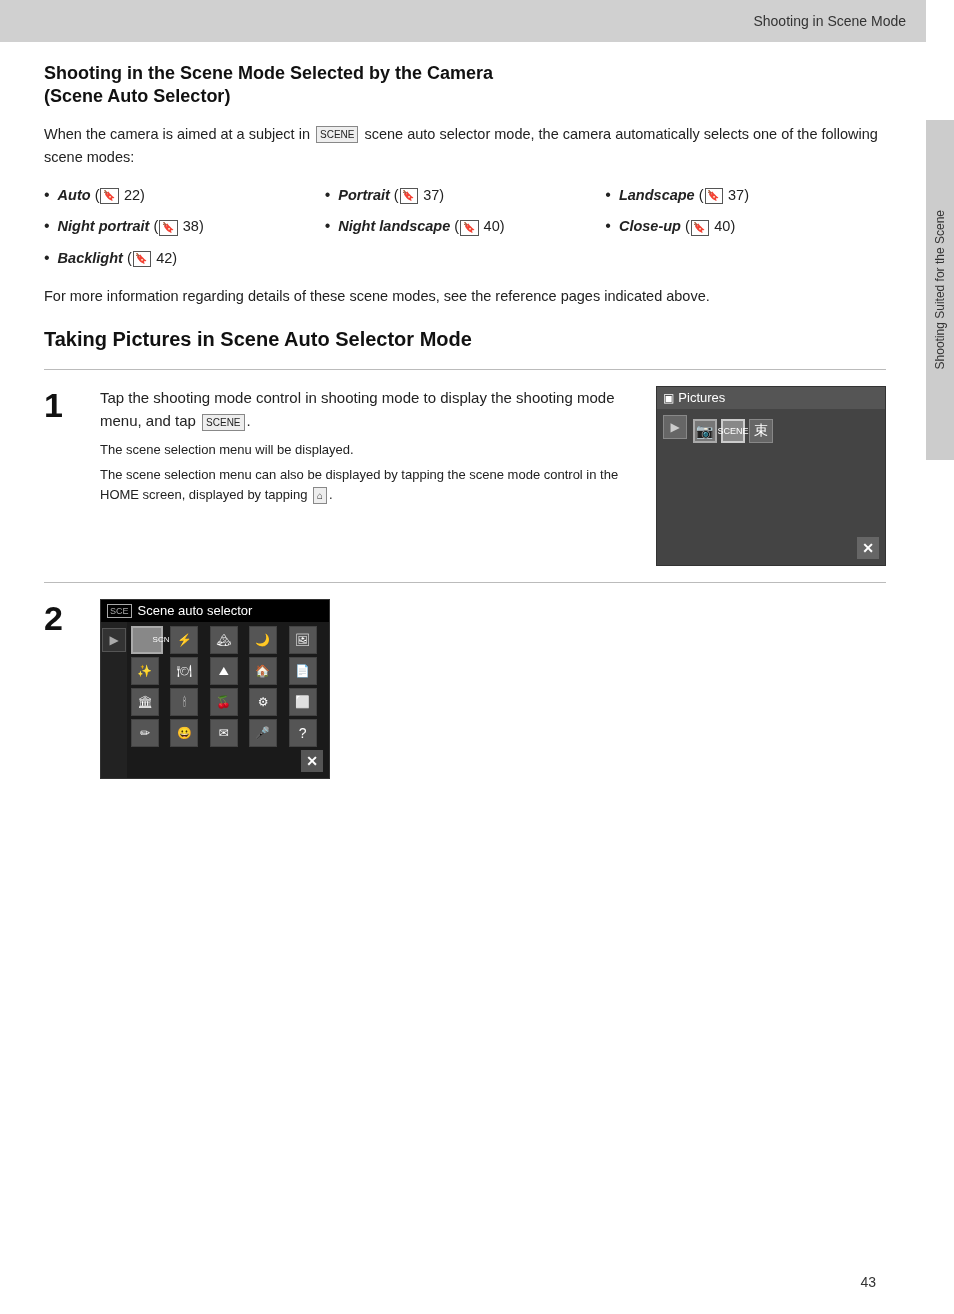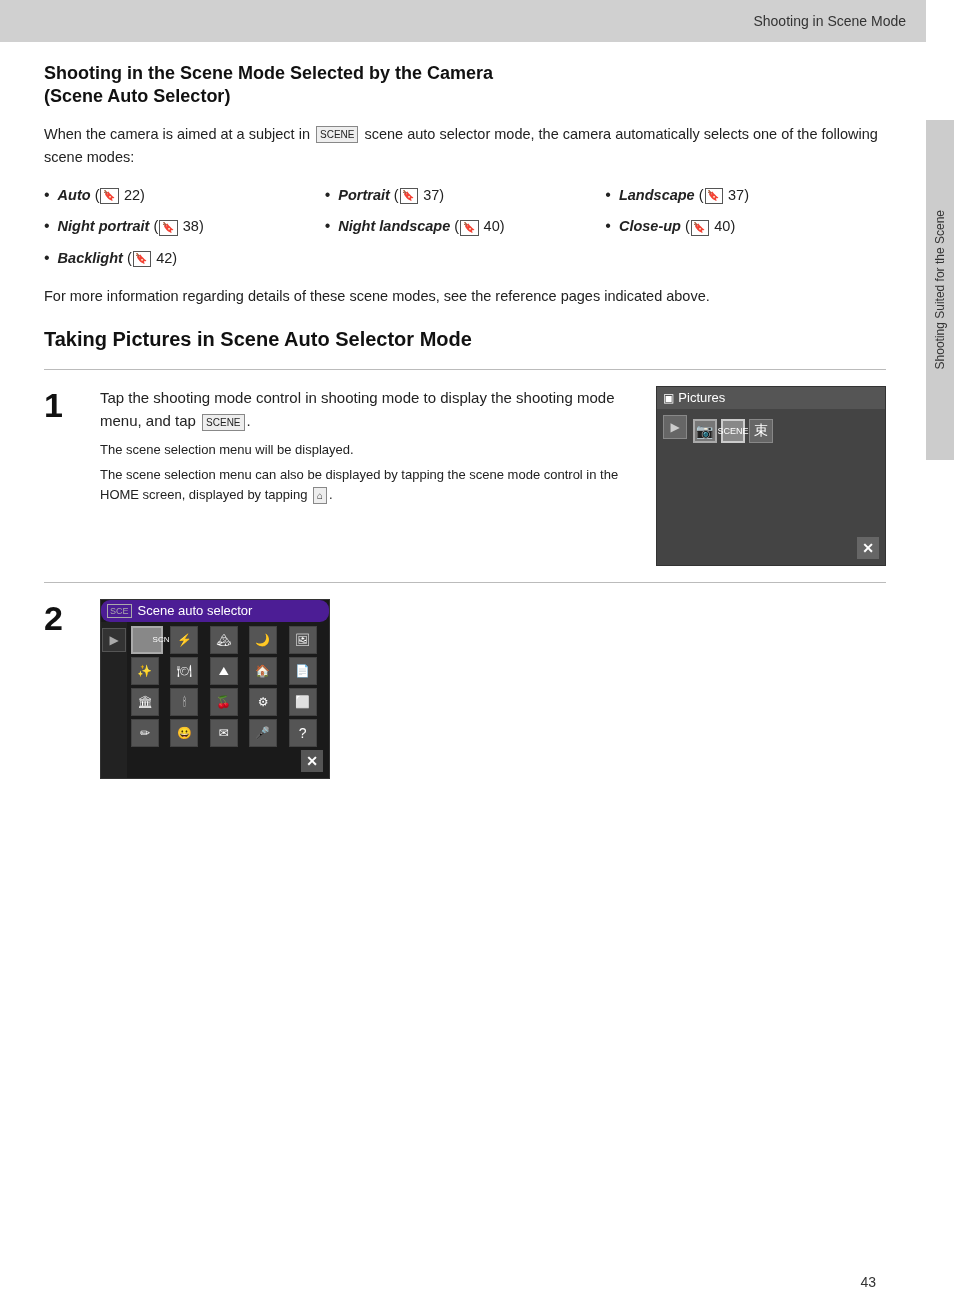--- a/index.html
+++ b/index.html
@@ -198,22 +198,21 @@
 
     .camera-ui-header {
       background: #555;
       height: 22px;
       display: flex;
       align-items: center;
       padding-left: 6px;
     }
 
     .camera-ui-header-dark {
-      background: #4c1d95;
-      border-radius: 9px;
+      background: #000000;
     }
 
     .camera-header-label {
       color: #fff;
       font-size: 13px;
     }
 
     .camera-ui-body {
       display: flex;
       flex-direction: row;

